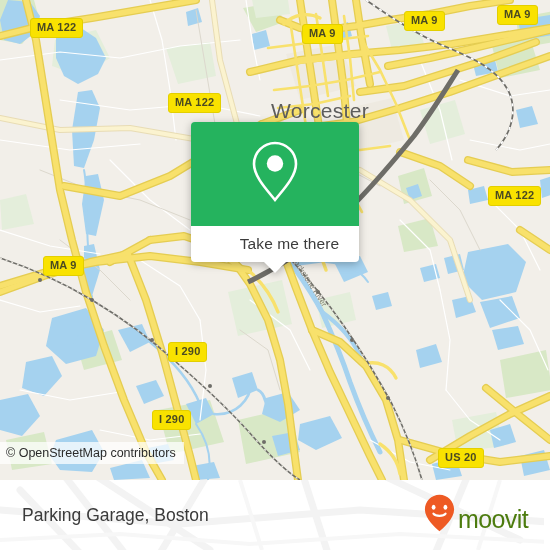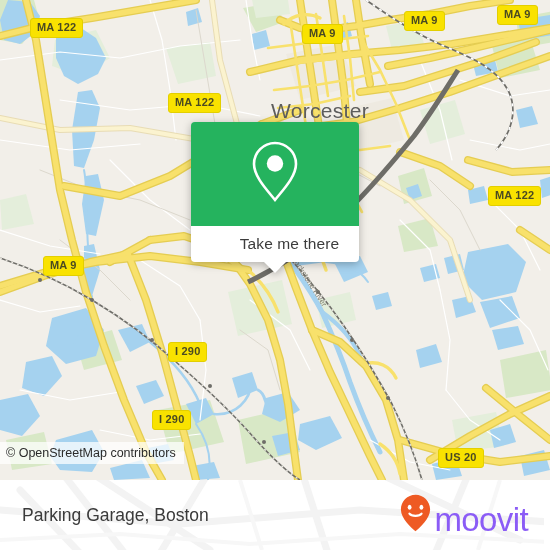--- a/index.html
+++ b/index.html
@@ -168,23 +168,23 @@
     font-family: "Liberation Sans", sans-serif;
     font-size: 17.5px;
     white-space: nowrap;
   }
   #brand {
     display: flex;
     align-items: center;
     gap: 3px;
   }
   #brand-word {
-    color: #8b5cf6;
-    font-family: "Liberation Sans", sans-serif;
-    font-size: 33px;
+    color: #4d7c0f;
+    font-family: "Liberation Sans", sans-serif;
+    font-size: 25px;
     font-weight: normal;
     letter-spacing: -0.6px;
     line-height: 1;
     margin-top: 8px;
   }
 </style>
 </head>
 <body>
 
 <div id="app">

